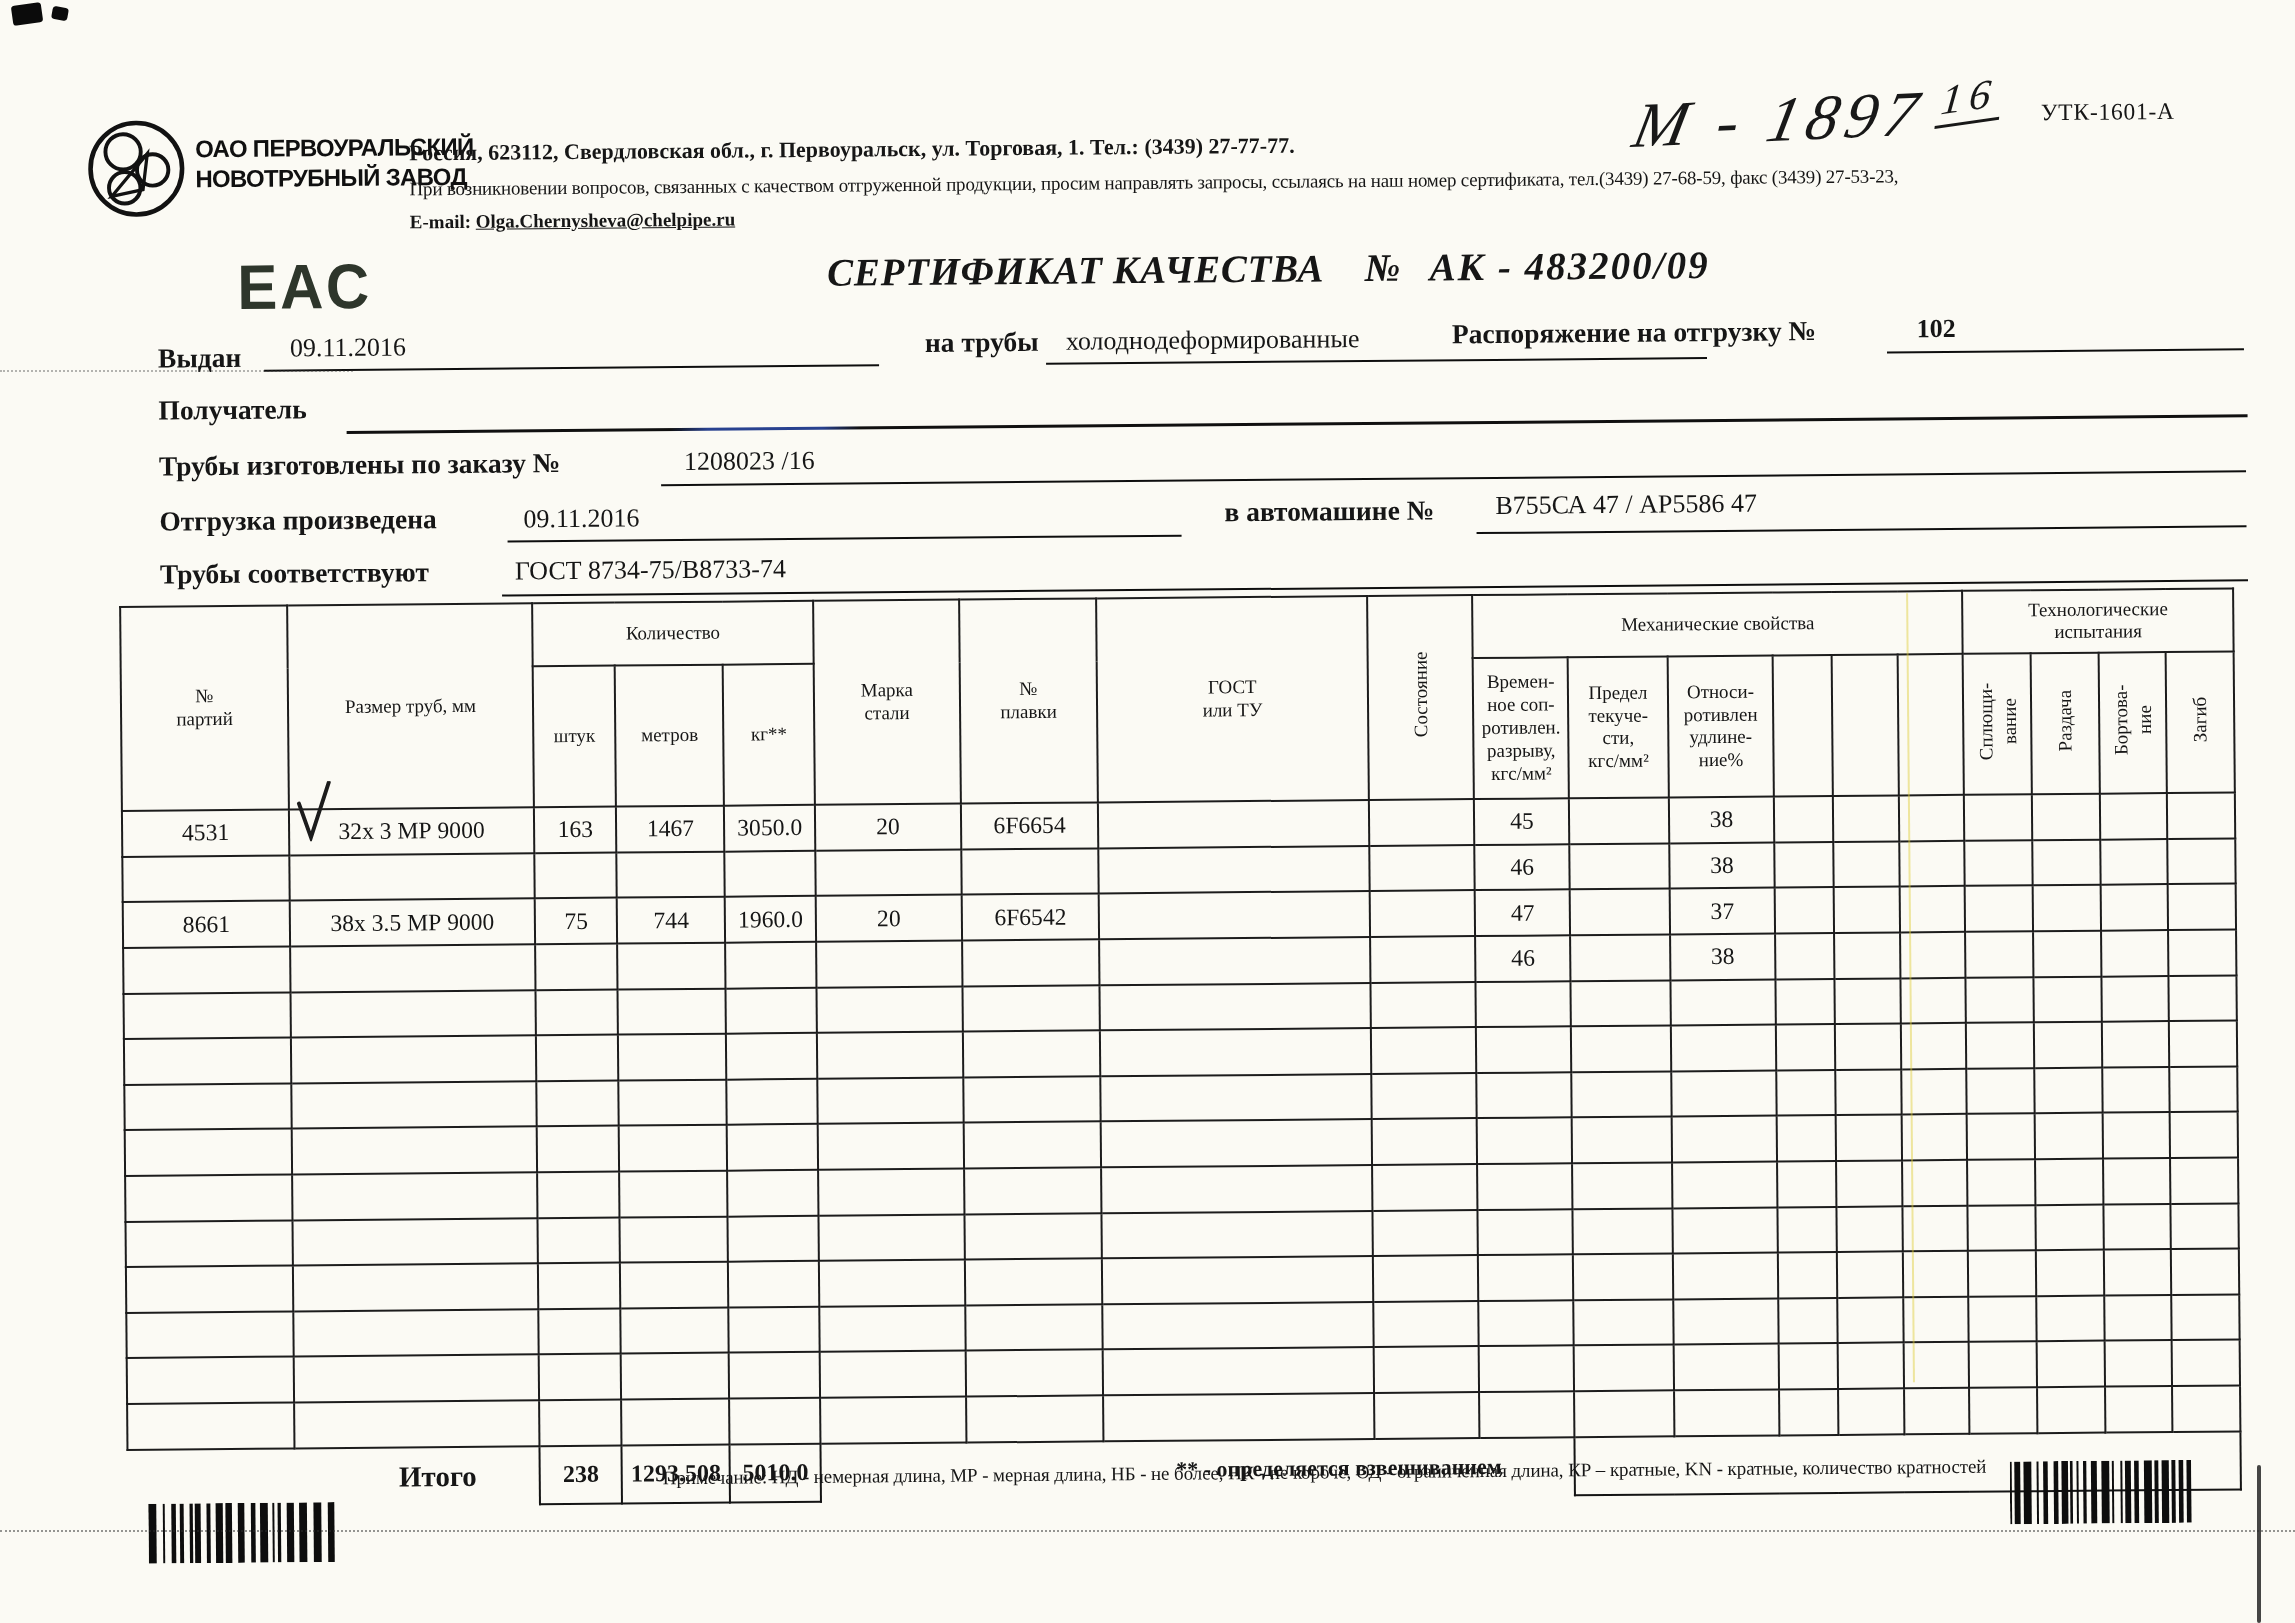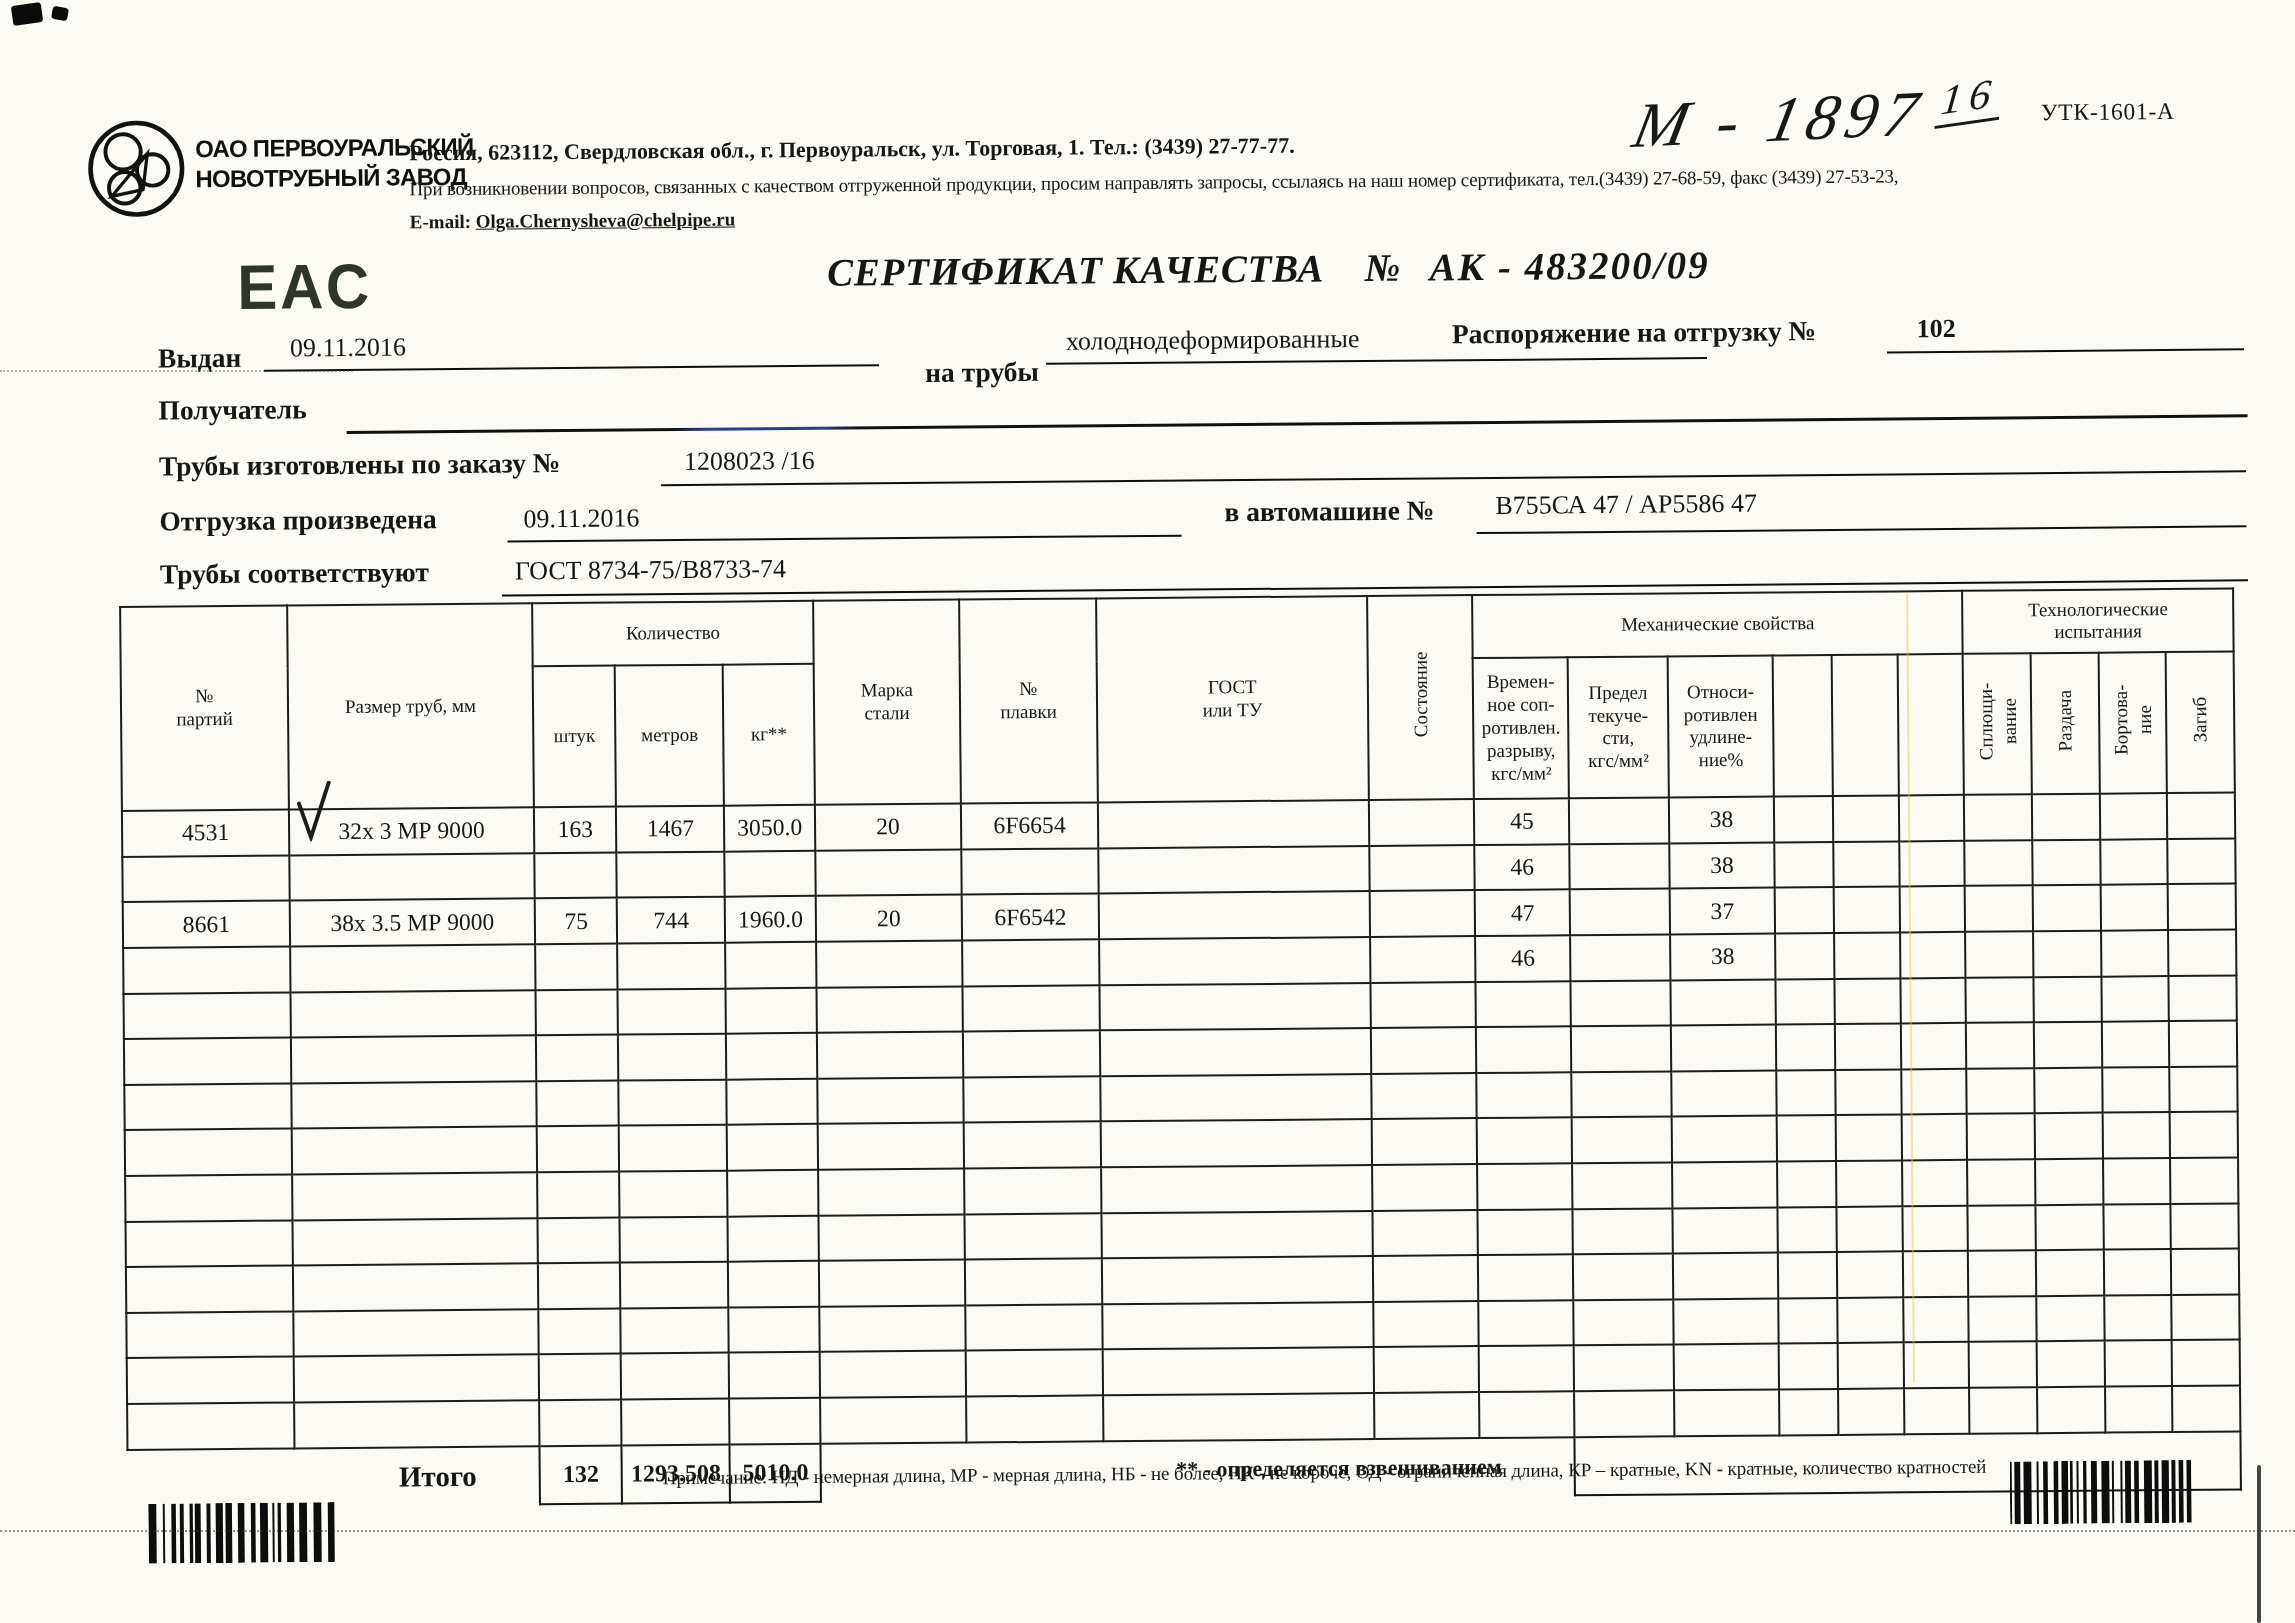--- a/index.html
+++ b/index.html
@@ -106,21 +106,21 @@
 
     <div class="abs title-line">
       <span>СЕРТИФИКАТ КАЧЕСТВА</span>
       <span class="num-prefix">№</span>
       <span class="num">АК - 483200/09</span>
     </div>
 
     <div class="abs flabel" style="left:169px;top:344px;">Выдан</div>
     <div class="abs fvalue" style="left:301px;top:336px;">09.11.2016</div>
     <div class="abs uline" style="left:275px;top:372px;width:615px;"></div>
-    <div class="abs flabel" style="left:936px;top:335px;margin-top:30px;">на трубы</div>
+    <div class="abs flabel" style="left:936px;top:335px;">на трубы</div>
     <div class="abs fvalue" style="left:1077px;top:336px;">холоднодеформированные</div>
     <div class="abs uline" style="left:1057px;top:372px;width:661px;"></div>
     <div class="abs flabel" style="left:1463px;top:331px;">Распоряжение на отгрузку №</div>
     <div class="abs fvalue" style="left:1928px;top:331px;font-weight:bold;">102</div>
     <div class="abs uline" style="left:1898px;top:368px;width:357px;"></div>
 
     <div class="abs flabel" style="left:169px;top:396px;">Получатель</div>
     <div class="abs fvalue" style="left:393px;top:397px;"></div>
     <div class="abs uline blue" style="left:357px;top:434px;width:1901px;"></div>
 
@@ -499,21 +499,21 @@
               <td></td>
               <td></td>
               <td></td>
               <td></td>
               <td></td>
             </tr>
           </tbody>
         <tfoot>
           <tr>
             <td class="itogo" colspan="2">Итого</td>
-            <td class="tot">132</td>
+            <td class="tot">238</td>
             <td class="tot">1293.508</td>
             <td class="tot">5010.0</td>
             <td colspan="2"></td>
             <td class="wnote" colspan="3">** - определяется взвешиванием</td>
             <td class="endbox" colspan="9"></td>
           </tr>
         </tfoot>
       </table>
     </div>
 

